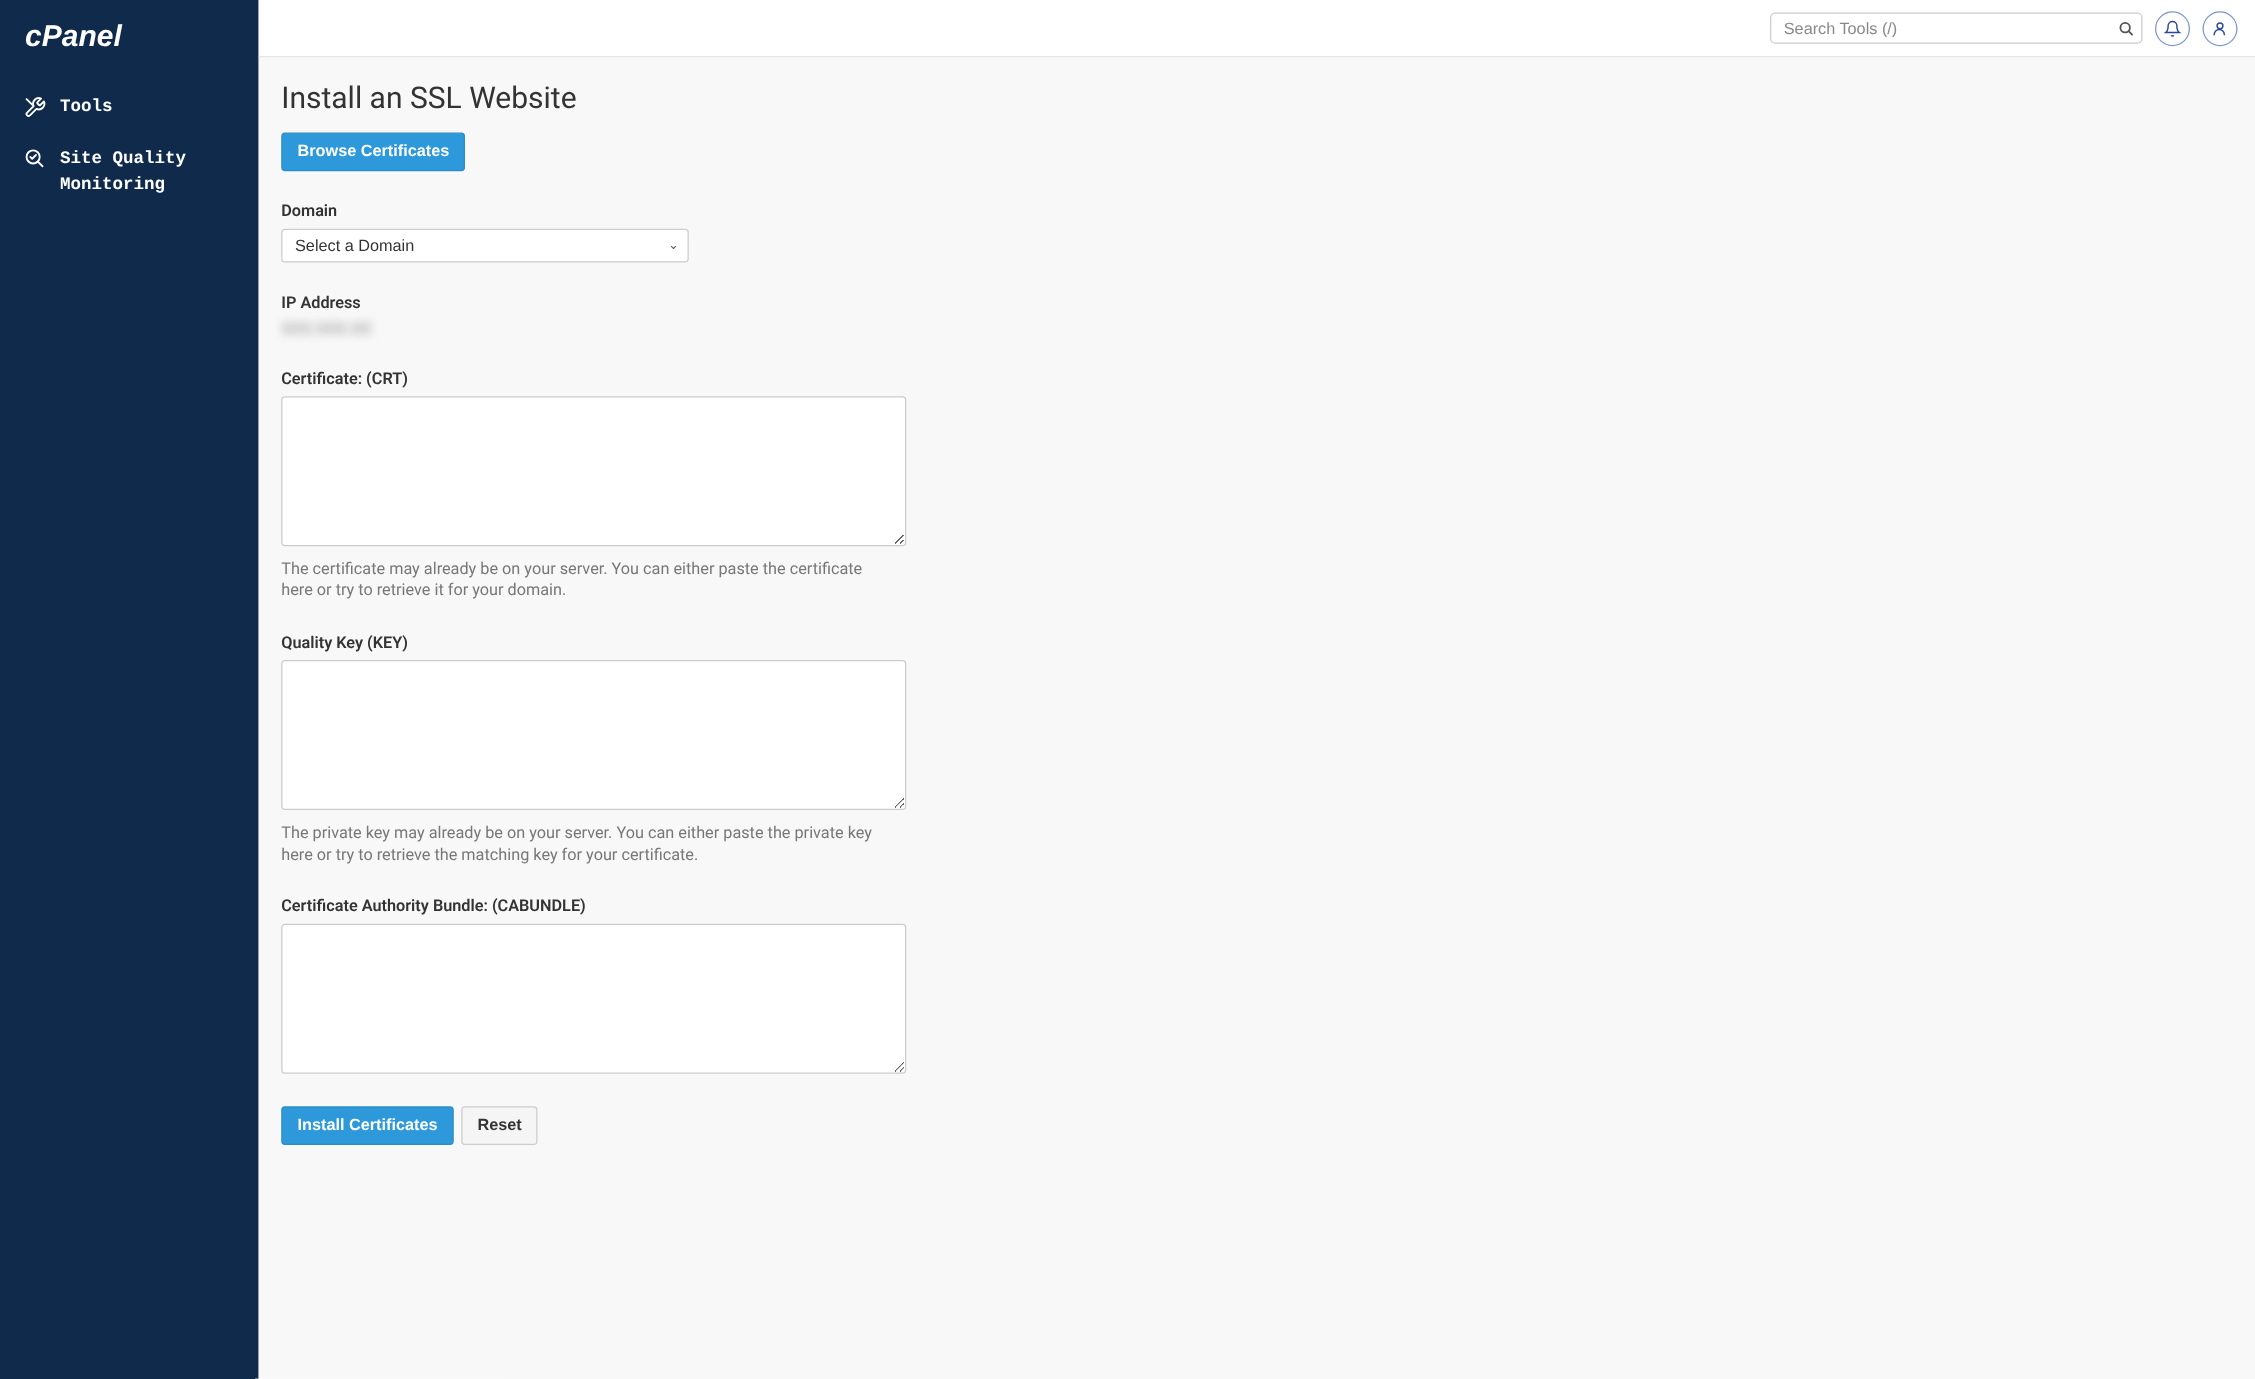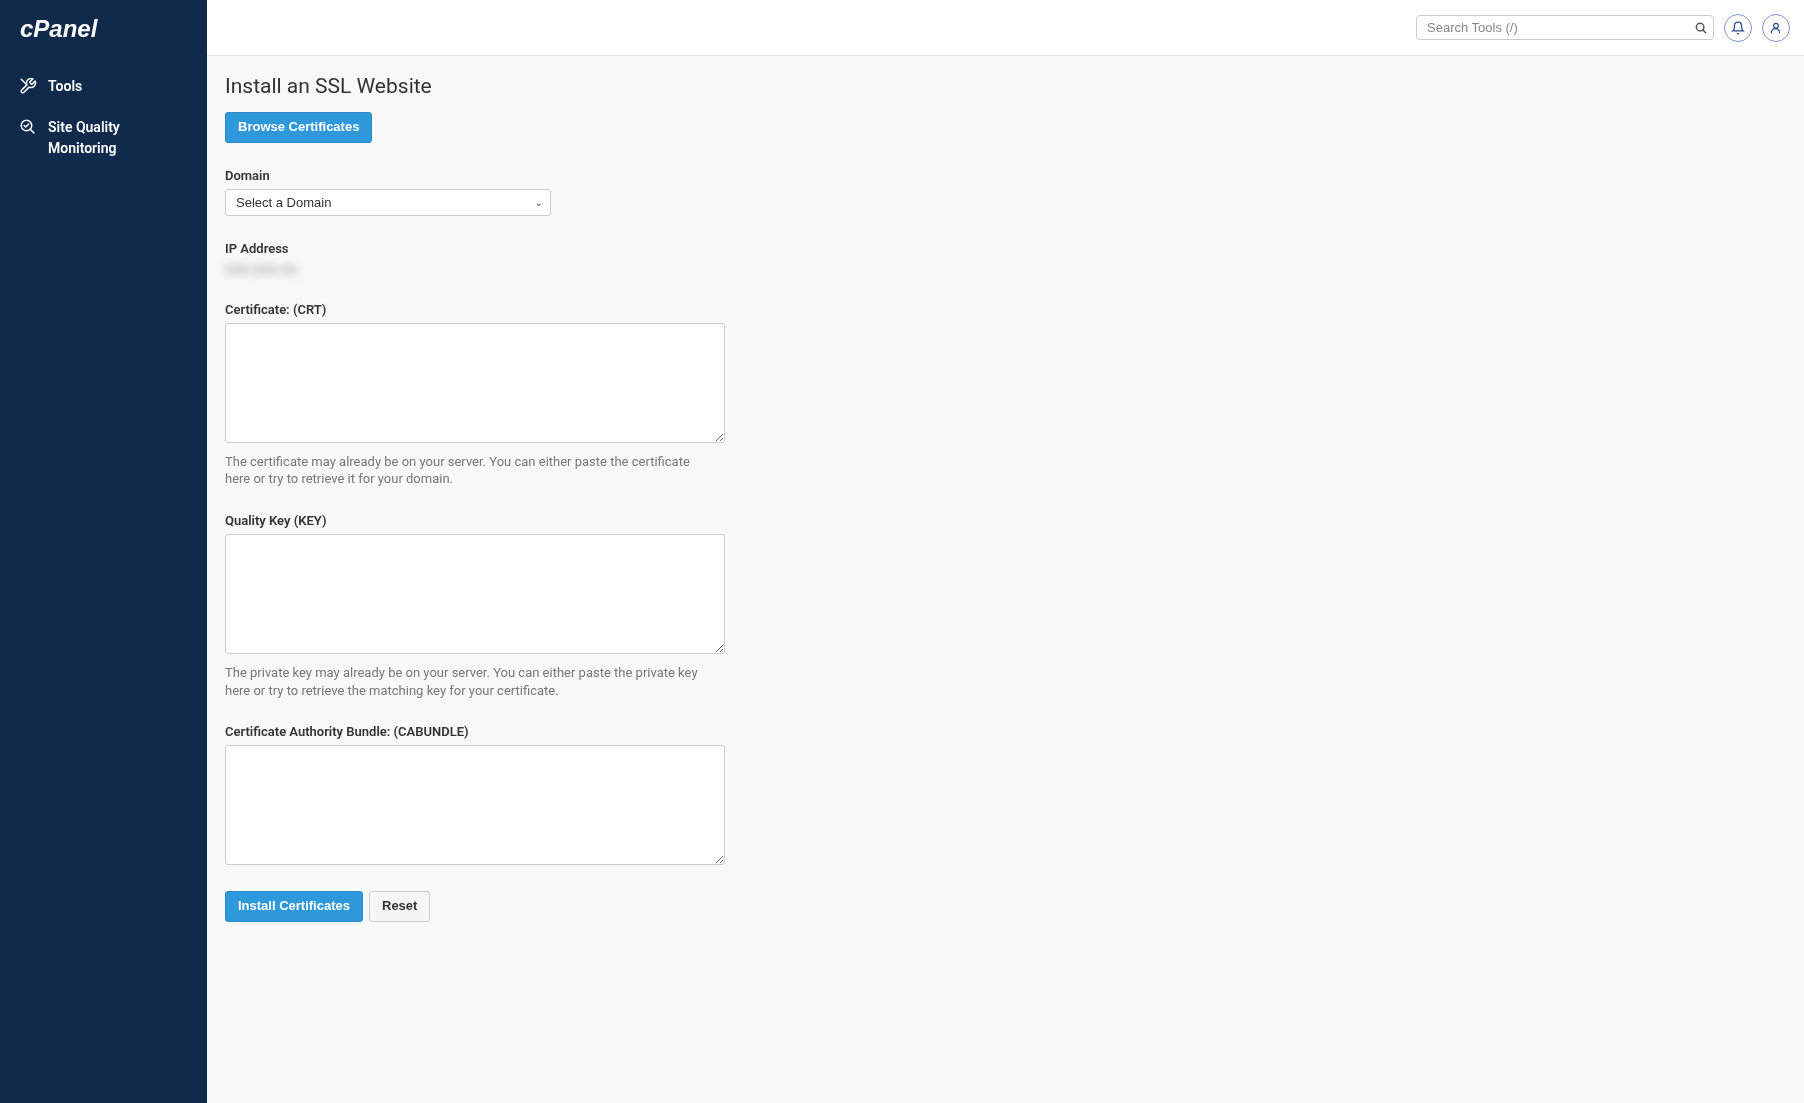--- a/index.html
+++ b/index.html
@@ -28,39 +28,40 @@
     }
     .nav-item {
       display: flex;
       align-items: flex-start;
       padding: 10px 18px;
       color: #fff;
       font-size: 14px;
       font-weight: 600;
       cursor: pointer;
       line-height: 1.5;
+      font-family: Liberation Mono, monospace;
     }
     .nav-item .nav-icon {
       width: 20px;
       height: 20px;
       margin-right: 10px;
       flex-shrink: 0;
       display: flex;
       align-items: center;
       justify-content: center;
     }
     .nav-item .nav-label {
       flex: 1;
     }
     .main {
       flex: 1;
       background: #fff;
     }
     .topbar {
-      height: 56px;
+      height: 46px;
       border-bottom: 1px solid #e0e0e0;
       background: #fff;
       display: flex;
       align-items: center;
       justify-content: flex-end;
       padding: 0 14px;
       gap: 10px;
     }
     .search-wrap {
       position: relative;
@@ -98,21 +99,21 @@
       justify-content: center;
       cursor: pointer;
       color: #294a8f;
     }
     .content {
       padding: 18px 18px 30px 18px;
       background: #f8f8f8;
       min-height: calc(100vh - 46px);
     }
     h1.page-title {
-      font-size: 21px;
+      font-size: 24px;
       font-weight: 400;
       color: #333;
       margin-bottom: 14px;
     }
     .btn {
       display: inline-block;
       padding: 6px 12px;
       font-size: 13px;
       font-weight: 600;
       border-radius: 3px;

